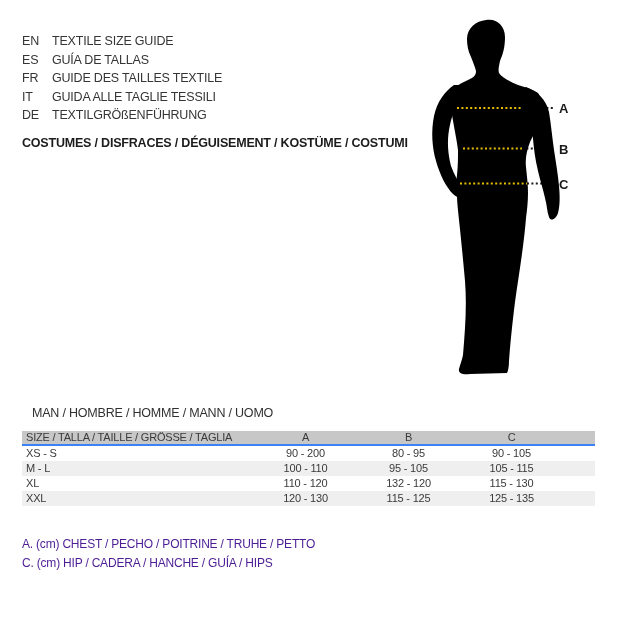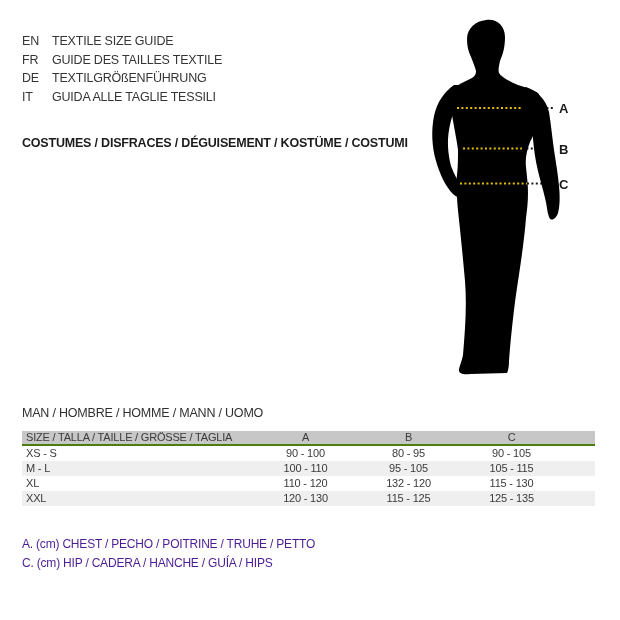--- a/index.html
+++ b/index.html
@@ -10,30 +10,30 @@
     padding-left:44px;
   }
   
   .lang-list{position:absolute;left:22px;top:32px;}
   .lang-row{display:flex;height:18.5px;align-items:center;font-size:12.5px;color:#353535;}
   .lang-code{width:30px;flex:0 0 30px;}
   
   .category-heading{
     position:absolute;left:22px;top:136px;font-size:12.5px;font-weight:bold;color:#1c1c1c;
   }
-  .man-heading{position:absolute;left:22px;top:406px;font-size:12.5px;color:#303030;}
+  .man-heading{position:absolute;left:32px;top:406px;font-size:12.5px;color:#303030;}
   
   .figure{position:absolute;left:400px;top:0;width:220px;height:400px;}
   
   .size-table{
     position:absolute;left:22px;top:431px;width:573px;border-collapse:collapse;
     table-layout:fixed;font-size:11px;color:#3a3a3a;
   }
   .size-table th{
-    background:#c7c7c7;font-weight:normal;height:13px;border-bottom:2px solid #4d7c0f;
+    background:#c7c7c7;font-weight:normal;height:13px;border-bottom:2px solid #3b82f6;
     padding:0;line-height:13px;
   }
   .size-table td{height:15px;padding:0;line-height:15px;}
   .size-table th.left,.size-table td.left{text-align:left;padding-left:4px;}
   .size-table th.num,.size-table td.num{text-align:center;}
   .size-table tbody tr:nth-child(even){background:#efefef;}
   
   .notes{position:absolute;left:22px;top:535px;}
   .note-line{height:18.6px;font-size:12px;color:#4c1d95;display:flex;align-items:center;}
 </style>
@@ -41,30 +41,34 @@
 <body>
 
 <div class="canvas">
 
   <div class="lang-list">
     <div class="lang-row">
       <span class="lang-code">EN</span>
       <span class="lang-label">TEXTILE SIZE GUIDE</span>
     </div>
     <div class="lang-row">
+      <span class="lang-code">ES</span>
+      <span class="lang-label">GUÍA DE TALLAS</span>
+    </div>
+    <div class="lang-row">
       <span class="lang-code">FR</span>
       <span class="lang-label">GUIDE DES TAILLES TEXTILE</span>
     </div>
     <div class="lang-row">
+      <span class="lang-code">IT</span>
+      <span class="lang-label">GUIDA ALLE TAGLIE TESSILI</span>
+    </div>
+    <div class="lang-row">
       <span class="lang-code">DE</span>
       <span class="lang-label">TEXTILGRÖßENFÜHRUNG</span>
-    </div>
-    <div class="lang-row">
-      <span class="lang-code">IT</span>
-      <span class="lang-label">GUIDA ALLE TAGLIE TESSILI</span>
     </div>
   </div>
 
   <div class="category-heading">COSTUMES / DISFRACES / DÉGUISEMENT / KOSTÜME / COSTUMI</div>
 
   <div class="figure">
     <svg width="220" height="400" viewBox="0 0 220 400">
 
       <line x1="120" y1="108" x2="154" y2="108" stroke="#1a1a1a" stroke-width="2" stroke-dasharray="2 2.4"></line>
       <line x1="122" y1="148.5" x2="152" y2="148.5" stroke="#1a1a1a" stroke-width="2" stroke-dasharray="2 2.4"></line>
@@ -151,21 +155,21 @@
         <th class="left">SIZE / TALLA / TAILLE / GRÖSSE / TAGLIA</th>
         <th class="num">A</th>
         <th class="num">B</th>
         <th class="num">C</th>
         <th></th>
       </tr>
     </thead>
     <tbody>
       <tr>
         <td class="left">XS - S</td>
-        <td class="num">90 - 100</td>
+        <td class="num">90 - 200</td>
         <td class="num">80 - 95</td>
         <td class="num">90 - 105</td>
         <td></td>
       </tr>
       <tr>
         <td class="left">M - L</td>
         <td class="num">100 - 110</td>
         <td class="num">95 - 105</td>
         <td class="num">105 - 115</td>
         <td></td>

